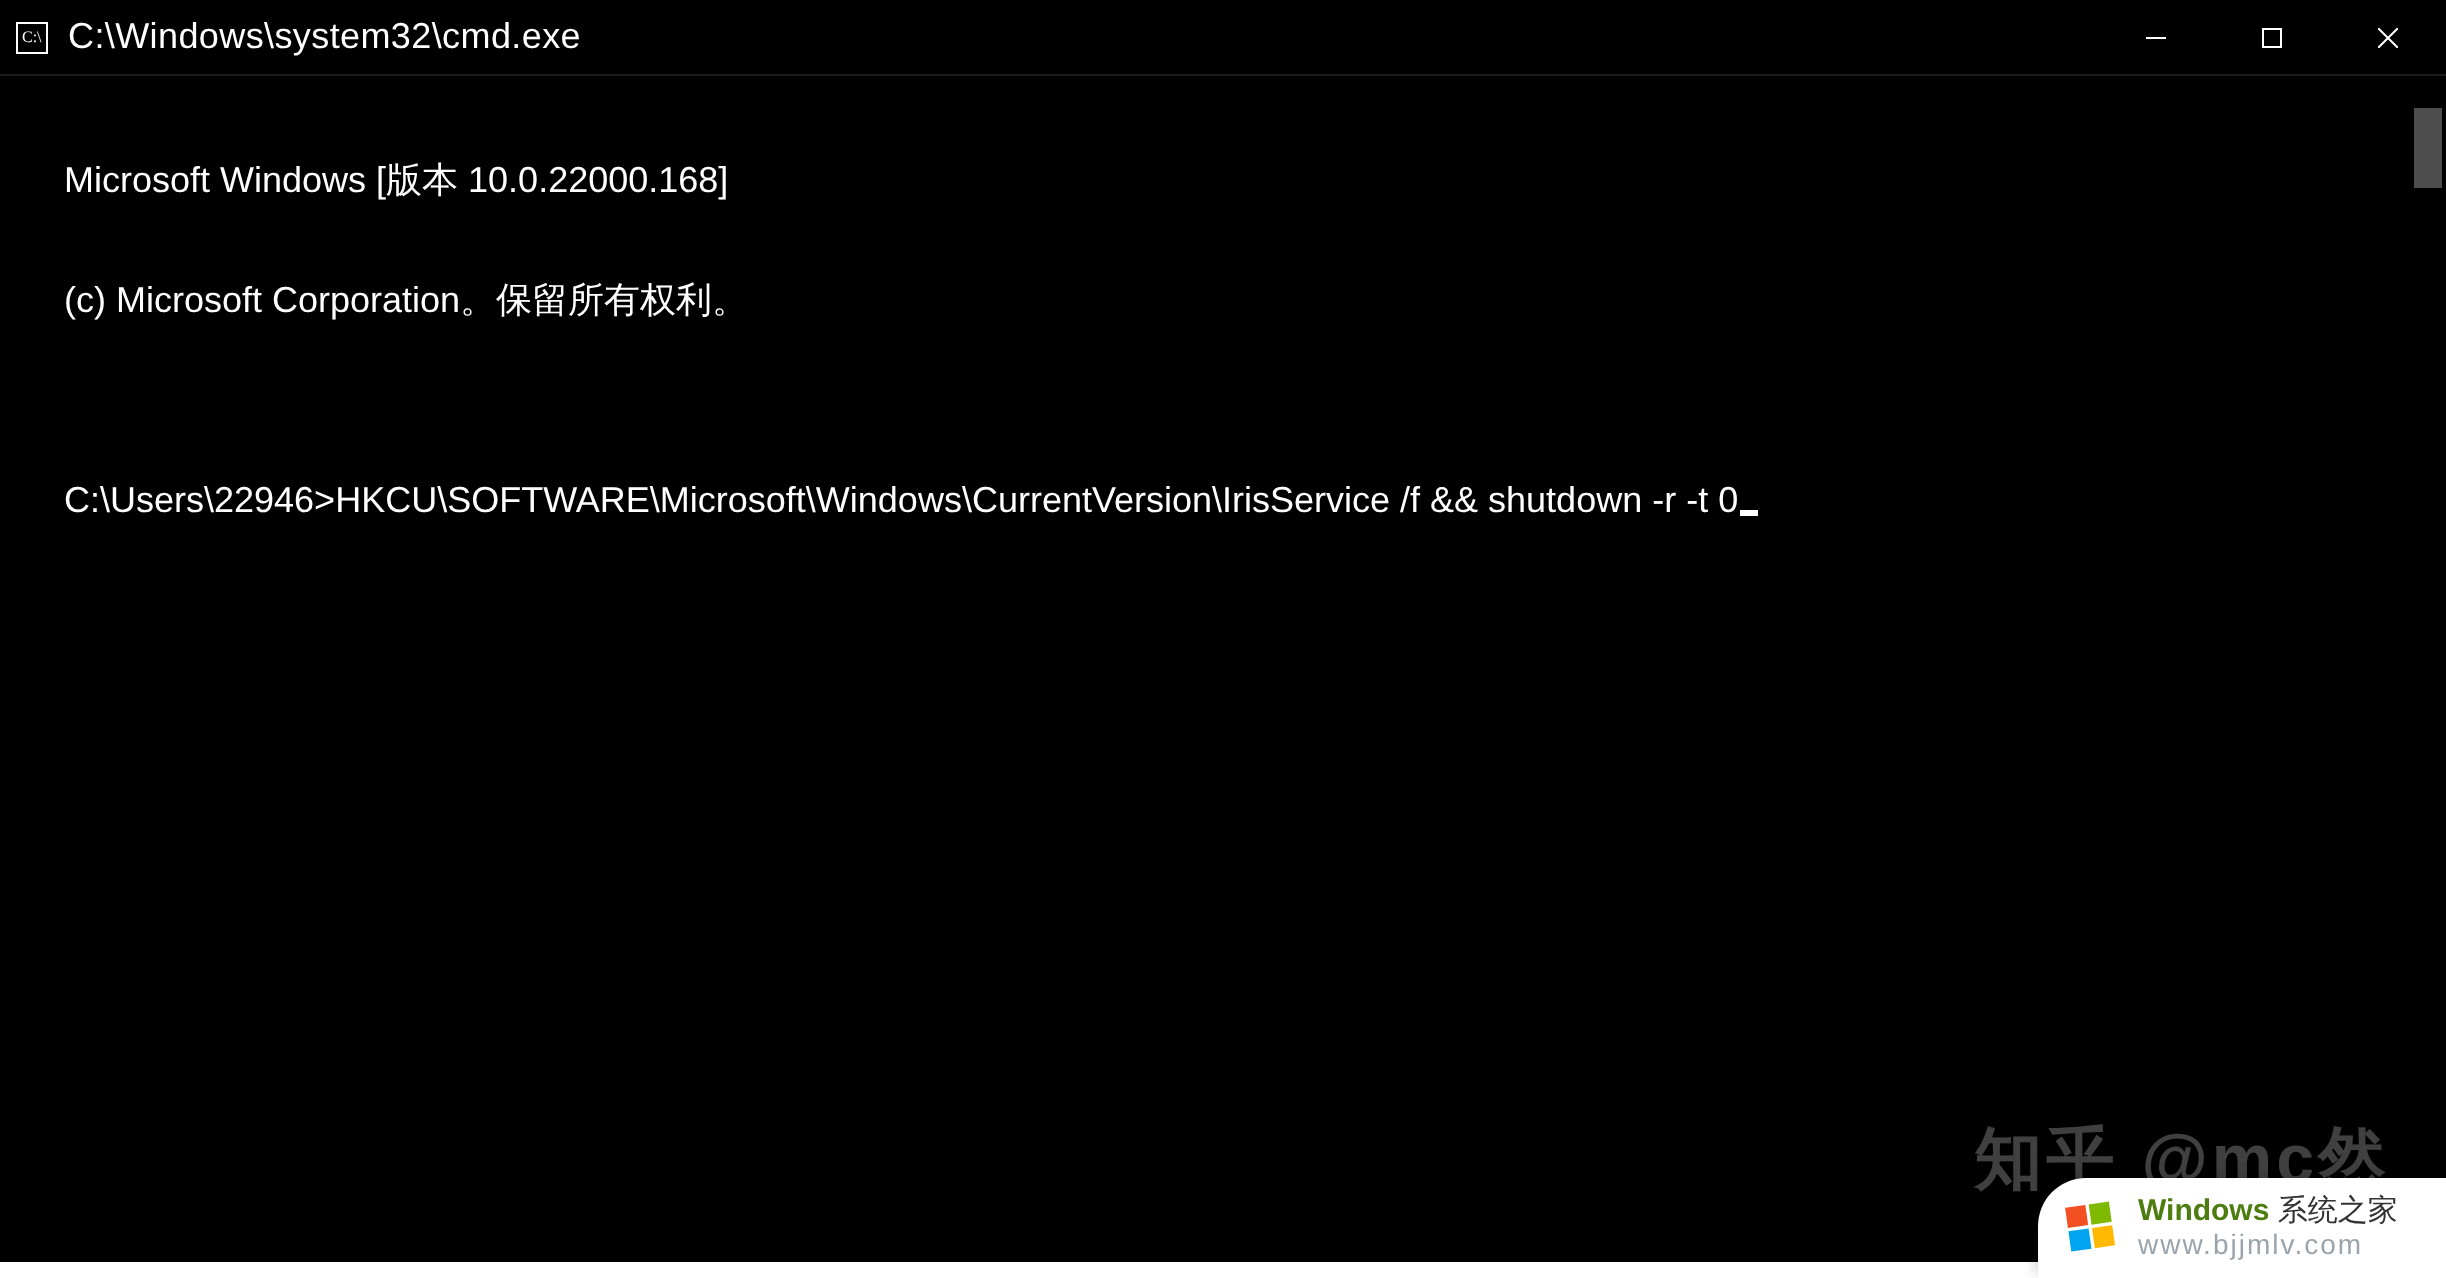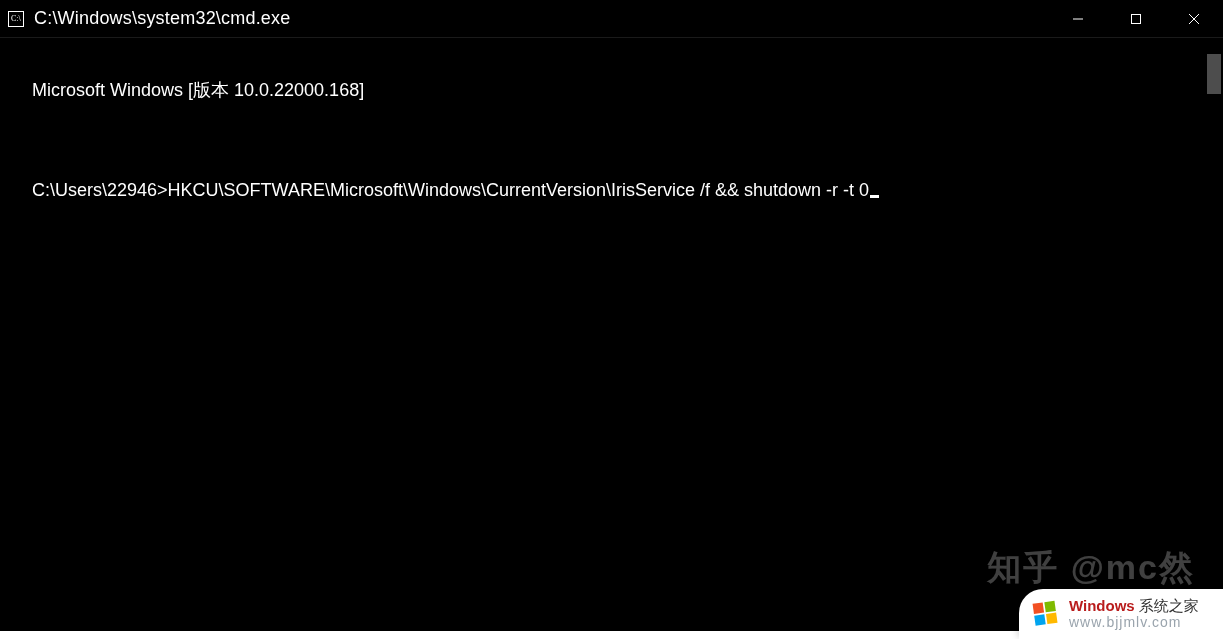--- a/index.html
+++ b/index.html
@@ -105,21 +105,21 @@
     right: 2px;
     top: 16px;
     width: 14px;
     height: 40px;
     background: #4d4d4d;
   }
   
   .watermark-zhihu {
     position: absolute;
     right: 28px;
-    bottom: 40px;
+    bottom: 28px;
     color: rgba(255,255,255,0.25);
     font-size: 34px;
     font-weight: 600;
     font-family: "Microsoft YaHei", sans-serif;
     letter-spacing: 2px;
     pointer-events: none;
   }
   .watermark-box {
     position: absolute;
     right: 0;
@@ -144,21 +144,21 @@
     display: flex;
     flex-direction: column;
     line-height: 1.1;
   }
   .watermark-box .t1 {
     font-size: 15px;
     color: #333;
     font-weight: 500;
     font-family: "Microsoft YaHei", sans-serif;
   }
-  .watermark-box .t1 .blue { color:#b91c1c; font-weight:600; }
+  .watermark-box .t1 .blue { color:#4d7c0f; font-weight:600; }
   .watermark-box .t2 {
     font-size: 14px;
     color: #9aa4ad;
     letter-spacing: 1px;
   }
 </style>
 </head>
 <body>
 
 <div class="window">
@@ -187,20 +187,21 @@
         <svg width="10" height="10" viewBox="0 0 10 10">
             <line x1="0" y1="0" x2="10" y2="10" stroke="#ffffff" stroke-width="1"></line>
             <line x1="10" y1="0" x2="0" y2="10" stroke="#ffffff" stroke-width="1"></line>
           </svg>
       </div>
     </div>
   </div>
 
   <div class="terminal">
     <div class="ln">Microsoft Windows [版本 10.0.22000.168]</div>
+    <div class="ln">(c) Microsoft Corporation。保留所有权利。</div>
     <div class="ln"></div>
     <div class="prompt-line"><span>C:\Users\22946&gt;</span><span>HKCU\SOFTWARE\Microsoft\Windows\CurrentVersion\IrisService /f &amp;&amp; shutdown -r -t 0</span><span class="cursor"></span></div>
   </div>
 
   <div class="scrollbar-track">
     <div class="scrollbar-thumb"></div>
   </div>
 
   <div class="watermark-zhihu">知乎 @mc然</div>
 

